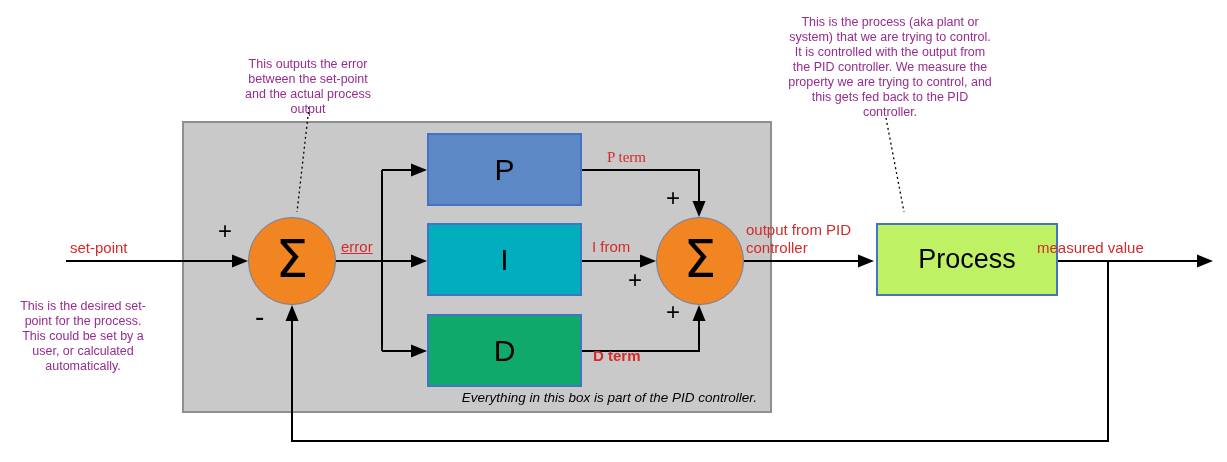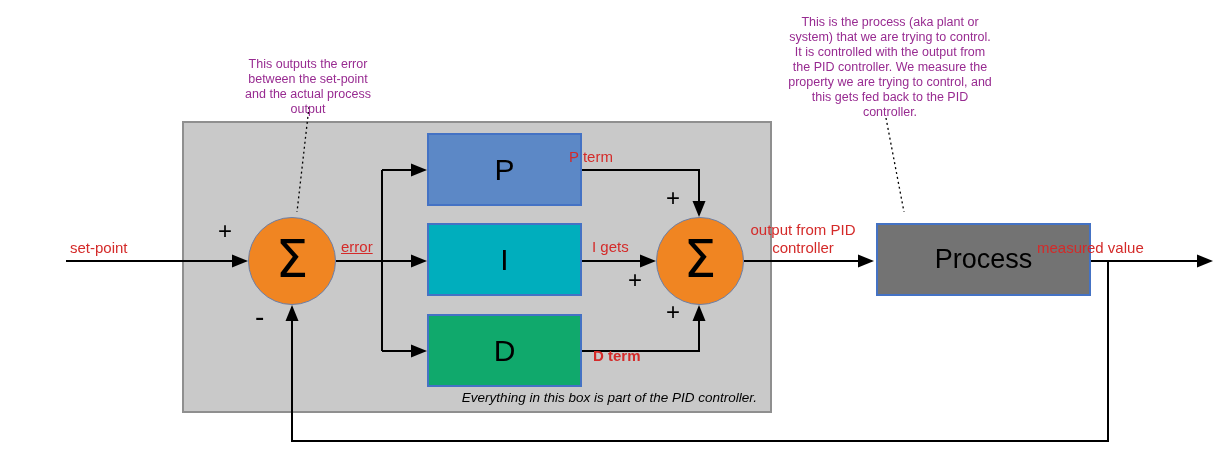--- a/index.html
+++ b/index.html
@@ -13,36 +13,36 @@
     background:#c9c9c9;border:2px solid #8f8f8f;box-sizing:border-box;z-index:0;
   }
   svg.wires{left:0;top:0;z-index:1;}
   .block{
     display:flex;align-items:center;justify-content:center;
     border:2px solid #4472c4;box-sizing:border-box;color:#000;z-index:2;
   }
   .block-p{left:427px;top:133px;width:155px;height:73px;background:#5c88c6;font-size:30px;}
   .block-i{left:427px;top:223px;width:155px;height:73px;background:#00aebd;font-size:30px;}
   .block-d{left:427px;top:314px;width:155px;height:73px;background:#10a96c;font-size:30px;}
-  .block-process{left:876px;top:223px;width:215px;height:73px;background:#737373;font-size:27px;}
+  .block-process{left:876px;top:223px;width:182px;height:73px;background:#bef264;font-size:27px;}
   .sum{
     width:88px;height:88px;border-radius:50%;
     background:#f08522;border:1.5px solid #6b7fa8;box-sizing:border-box;
     display:flex;align-items:center;justify-content:center;z-index:2;
   }
   .sum1{left:248px;top:217px;}
   .sum2{left:656px;top:217px;}
   .sigma{font-family:"DejaVu Sans", sans-serif;font-size:52px;color:#000;line-height:1;padding-bottom:4px;}
   .rlabel{color:#d42a29;font-size:15px;line-height:1.1;z-index:2;white-space:nowrap;}
   .lbl-setpoint{left:70px;top:240px;}
   .lbl-error{left:341px;top:239px;text-decoration:underline;}
-  .lbl-pterm{left:569px;top:149px;}
+  .lbl-pterm{left:607px;top:149px;font-family:Liberation Serif, serif;}
   .lbl-iterm{left:592px;top:239px;}
   .lbl-dterm{left:593px;top:348px;font-weight:bold;}
-  .lbl-output{left:746px;top:221px;width:114px;text-align:center;white-space:normal;line-height:18px;}
+  .lbl-output{left:746px;top:221px;width:114px;white-space:normal;line-height:18px;}
   .lbl-measured{left:1037px;top:240px;}
   .sign{color:#000;font-size:24px;line-height:1;z-index:2;}
   .sign-plus-setpoint{left:218px;top:219px;}
   .sign-minus-feedback{left:255px;top:303px;font-size:28px;}
   .sign-plus-pterm{left:666px;top:186px;}
   .sign-plus-iterm{left:628px;top:268px;}
   .sign-plus-dterm{left:666px;top:300px;}
   .note{
     color:#982b91;font-size:12.5px;line-height:15px;text-align:center;
     white-space:pre-line;z-index:2;
@@ -110,35 +110,40 @@
   <div class="abs sum sum1">
     <span class="sigma">Σ</span>
   </div>
   <div class="abs sum sum2">
     <span class="sigma">Σ</span>
   </div>
 
   <div class="abs rlabel lbl-setpoint">set-point</div>
   <div class="abs rlabel lbl-error">error</div>
   <div class="abs rlabel lbl-pterm">P term</div>
-  <div class="abs rlabel lbl-iterm">I gets</div>
+  <div class="abs rlabel lbl-iterm">I from</div>
   <div class="abs rlabel lbl-dterm">D term</div>
   <div class="abs rlabel lbl-output">output from PID controller</div>
   <div class="abs rlabel lbl-measured">measured value</div>
 
   <div class="abs sign sign-plus-setpoint">+</div>
   <div class="abs sign sign-minus-feedback">-</div>
   <div class="abs sign sign-plus-pterm">+</div>
   <div class="abs sign sign-plus-iterm">+</div>
   <div class="abs sign sign-plus-dterm">+</div>
 
   <div class="abs note note-error">This outputs the error
 between the set-point
 and the actual process
 output</div>
+  <div class="abs note note-setpoint">This is the desired set-
+point for the process.
+This could be set by a
+user, or calculated
+automatically.</div>
   <div class="abs caption">Everything in this box is part of the PID controller.</div>
 
   <div class="abs note note-process">This is the process (aka plant or
 system) that we are trying to control.
 It is controlled with the output from
 the PID controller. We measure the
 property we are trying to control, and
 this gets fed back to the PID
 controller.</div>
 

